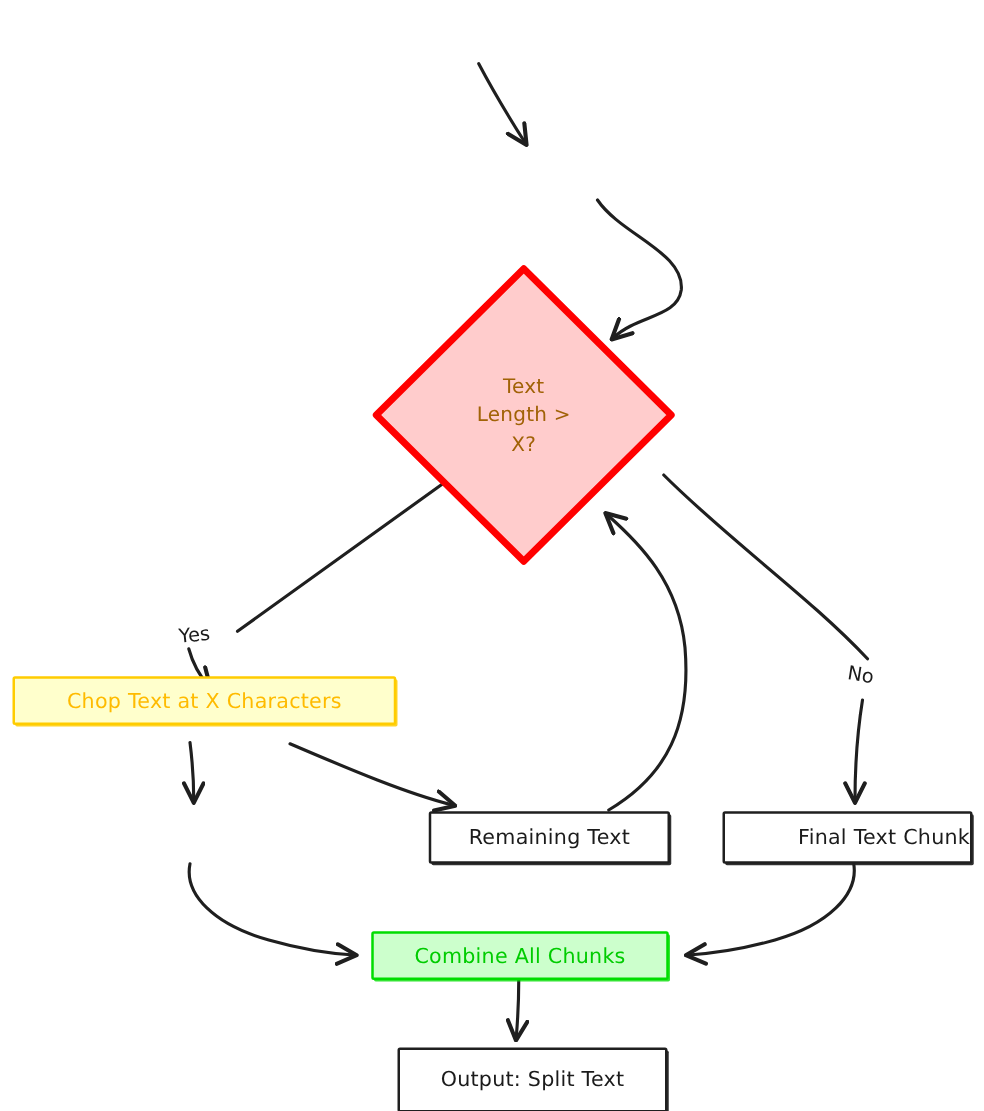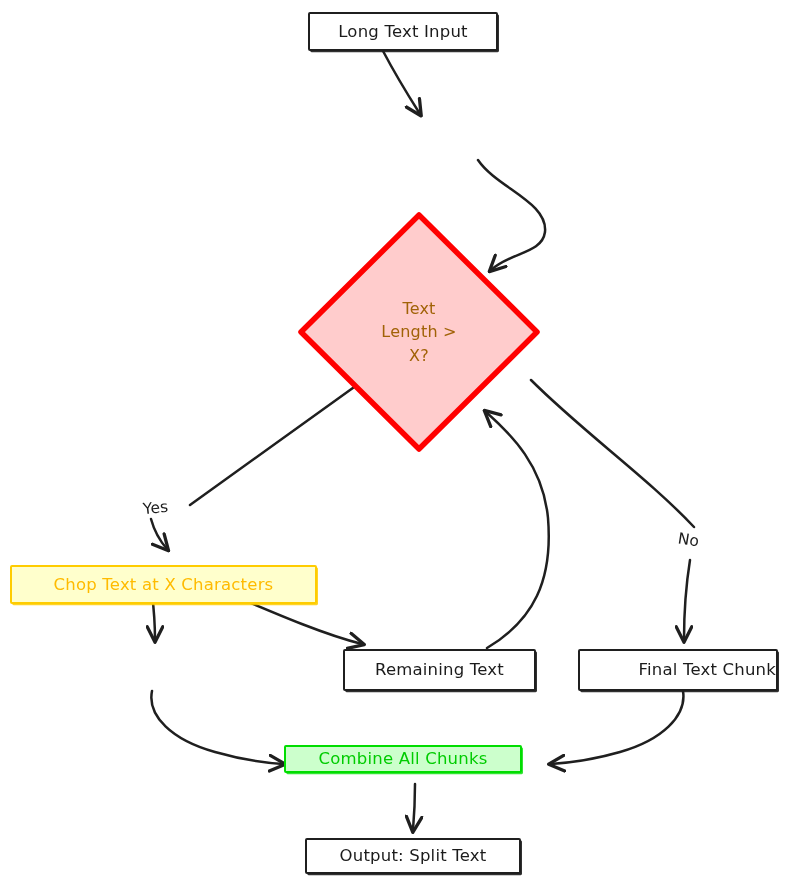--- a/index.html
+++ b/index.html
@@ -133,52 +133,49 @@
       <path d="M 487,648 C 534,620 553,580 548,518 C 543,466 512,435 486,412" marker-end="url(#arrowhead)"></path>
 
       <path d="M 152,691 C 147,716 172,740 215,752 C 243,760 266,763 283,764" marker-end="url(#arrowhead)"></path>
 
       <path d="M 683,691 C 687,716 662,740 620,752 C 592,760 567,763 551,764" marker-end="url(#arrowhead)"></path>
 
       <path d="M 415,784 C 415,802 414,818 413,830" marker-end="url(#arrowhead)"></path>
     </g>
   </svg>
 
-  <div class="node box" style="left:308px; top:12px; width:190px; height:39px;">
-    <span class="node-label">Long Text Input</span>
-  </div>
 
 
   <div class="node decision" style="left:297px; top:211px; width:244px; height:242px;">
     <svg class="diamond-shape" viewBox="0 0 244 242" xmlns="http://www.w3.org/2000/svg">
       <polygon points="122,4 240,121 122,238 4,121" fill="#ffcccc" stroke="#ff0000" stroke-width="5.5" stroke-linejoin="round"></polygon>
     </svg>
     <span class="node-label">Text
 Length &gt;
 X?</span>
   </div>
 
-  <div class="node box-yellow" style="left:10px; top:565px; width:307px; height:39px;">
+  <div class="node box-yellow" style="left:10px; top:541px; width:307px; height:39px;">
     <span class="node-label">Chop Text at X Characters</span>
   </div>
 
 
   <div class="node box" style="left:343px; top:649px; width:193px; height:42px;">
     <span class="node-label">Remaining Text</span>
   </div>
 
   <div class="node box" style="left:578px; top:649px; width:200px; height:42px;justify-content:flex-end;">
     <span class="node-label">Final Text Chunk</span>
   </div>
 
-  <div class="node box-green" style="left:284px; top:745px; width:238px; height:28px;">
+  <div class="node box-green" style="left:297px; top:745px; width:238px; height:39px;">
     <span class="node-label">Combine All Chunks</span>
   </div>
 
-  <div class="node box" style="left:305px; top:838px; width:216px; height:36px;">
+  <div class="node box" style="left:318px; top:838px; width:216px; height:52px;">
     <span class="node-label">Output: Split Text</span>
   </div>
 
   <span class="edge-label rot-yes" style="left:143px; top:499px;">Yes</span>
 
   <span class="edge-label rot-no" style="left:678px; top:531px;">No</span>
 
 </div>
 
 </body></html>

